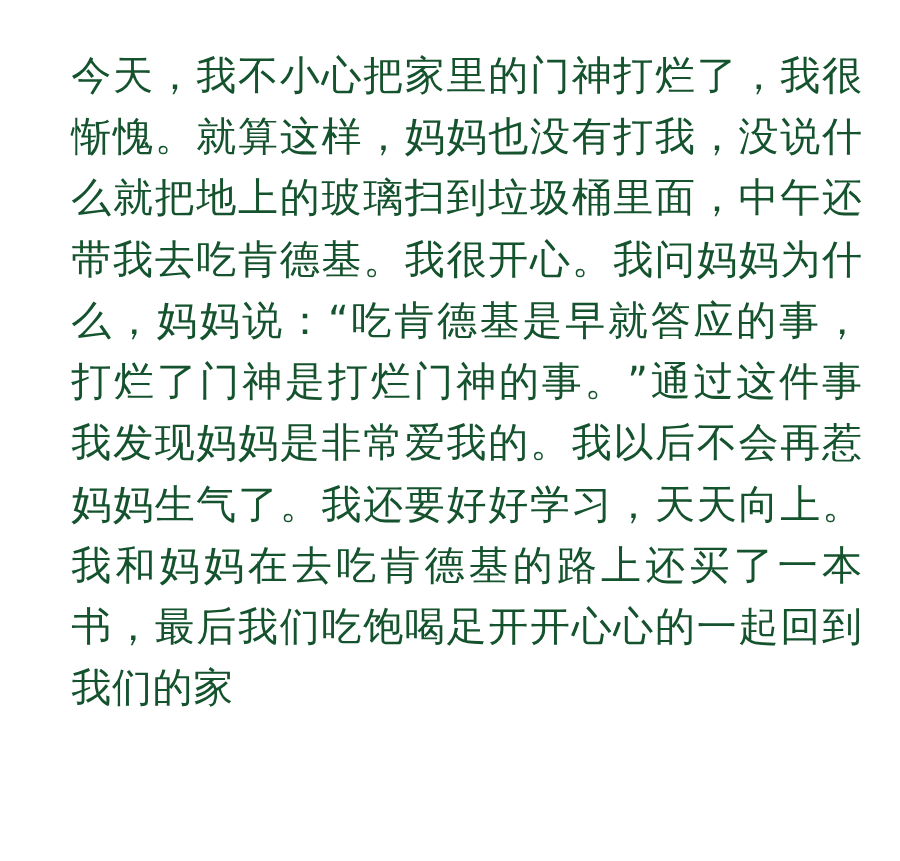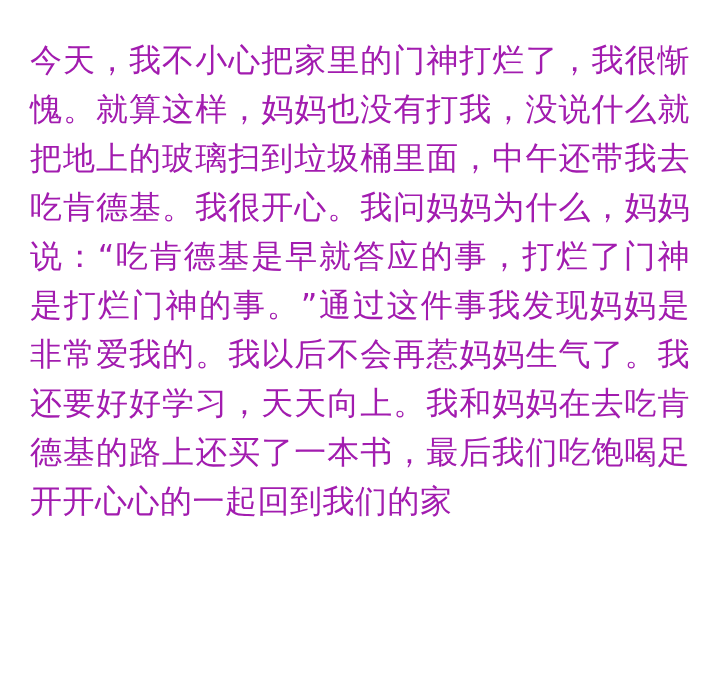--- a/index.html
+++ b/index.html
@@ -15,29 +15,30 @@
   }
   .page {
     box-sizing: border-box;
     width: 720px;
     height: 689px;
     background: #ffffff;
     padding: 36px 30px 20px 30px;
     display: block;
   }
   .body-text {
-    color: #a21caf;
+    color: #14532d;
     font-size: 32px;
     line-height: 49px;
     letter-spacing: 0.5px;
     text-align: justify;
     text-justify: inter-character;
     word-break: break-all;
     white-space: pre-wrap;
     font-weight: 400;
+    margin-left: 27px;
   }
 </style>
 </head>
 <body>
 
 <div class="page">
   <div class="body-text">今天，我不小心把家里的门神打烂了，我很惭愧。就算这样，妈妈也没有打我，没说什么就把地上的玻璃扫到垃圾桶里面，中午还带我去吃肯德基。我很开心。我问妈妈为什么，妈妈说：“吃肯德基是早就答应的事，打烂了门神是打烂门神的事。”通过这件事我发现妈妈是非常爱我的。我以后不会再惹妈妈生气了。我还要好好学习，天天向上。我和妈妈在去吃肯德基的路上还买了一本书，最后我们吃饱喝足开开心心的一起回到我们的家</div>
 </div>
 
 </body></html>

